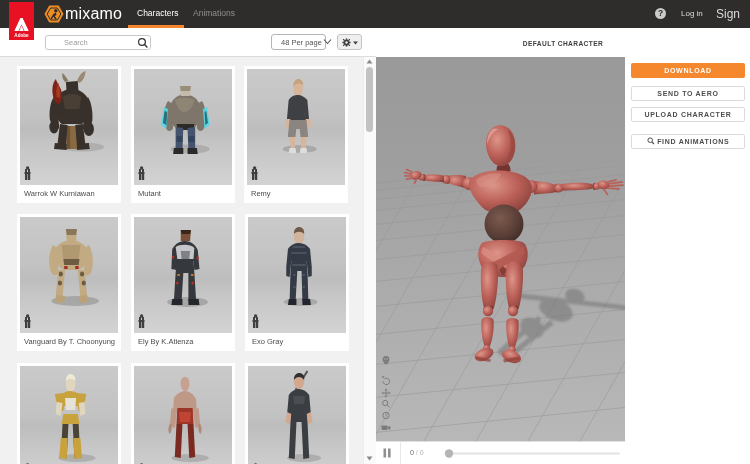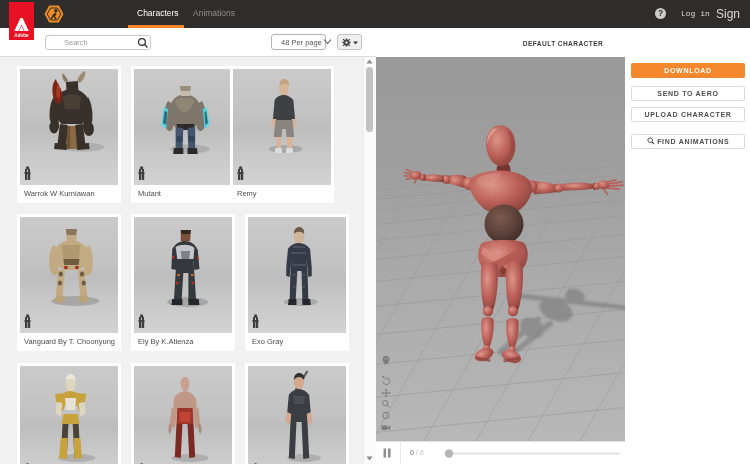--- a/index.html
+++ b/index.html
@@ -12,21 +12,21 @@
 #nav { left:0; top:0; width:750px; height:28px; background:#2e2d2c; }
 #adobe { left:9px; top:2px; width:25px; height:38px; background:#e81123; z-index:5; }
 #mixlogo-text { left:65px; top:3px; width:70px; height:22px; color:#fff;
   font-size:16px; line-height:22px; letter-spacing:0.2px; }
 #tab-ch { left:137px; top:0; height:29px; line-height:27px; color:#fff; font-size:8.5px; }
 #tab-an { left:193px; top:0; height:25px; line-height:27px; color:#8f8f8f; font-size:8.5px; }
 #tab-underline { left:128px; top:25px; width:56px; height:3px; background:#f5862c; }
 #help { left:655px; top:8px; width:11px; height:11px; border-radius:50%;
   background:#cbcbcb; color:#2e2d2c; font-size:8.5px; font-weight:bold;
   text-align:center; line-height:11.5px; }
-#login { left:681px; top:0; height:20px; line-height:28px; color:#dadada; font-size:8px;font-family:Liberation Mono, monospace; }
+#login { left:681px; top:0; height:20px; line-height:28px; color:#dadada; font-size:8px; }
 #signup { left:716px; top:0; height:28px; line-height:28px; color:#dadada; font-size:12px; }
 
 
 #lhead { left:0; top:28px; width:376px; height:28px; background:#fff; }
 #search { left:45px; top:35px; width:106px; height:15px; border:1px solid #c8c8c8;
   border-radius:3px; background:#fff; color:#9b9b9b; font-size:7.5px;
   line-height:14px; padding-left:18px; }
 #select48 { left:271px; top:34px; width:55px; height:16px; border:1px solid #b5b5b5;
   border-radius:3px; background:#fff; color:#555; font-size:7.5px; line-height:15px;
   padding-left:9px; }
@@ -81,20 +81,21 @@
         <text x="12.5" y="35.2" font-size="4.6" text-anchor="middle" font-weight="bold" font-family="Liberation Sans">Adobe</text>
       </g>
     </svg>
   </div>
   <svg class="abs" style="left:44px;top:4px" width="20" height="20" viewBox="0 0 20 20">
     <polygon points="0.5,10 5.2,1.6 14.8,1.6 19.5,10 14.8,18.4 5.2,18.4" fill="#ef8d23"></polygon>
     <polygon points="3.2,10 6.6,4 13.4,4 16.8,10 13.4,16 6.6,16" fill="none" stroke="#2e2d2c" stroke-width="1"></polygon>
     <circle cx="11.8" cy="6.8" r="1.7" fill="#2e2d2c"></circle>
     <path d="M6.5 14.5 L9.2 10.2 L11.5 8.6 L12.6 10.4 L10.8 12.2 L12.8 14.8 L11.2 15.4 L9.4 12.6 L8.0 15.2 Z" fill="#2e2d2c"></path>
   </svg>
+  <div id="mixlogo-text" class="abs">mixamo</div>
   <div id="tab-ch" class="abs">Characters</div>
   <div id="tab-an" class="abs">Animations</div>
   <div id="tab-underline" class="abs"></div>
   <div id="help" class="abs">?</div>
   <div id="login" class="abs">Log in</div>
   <div id="signup" class="abs">Sign up</div>
 
   <div id="lhead" class="abs"></div>
   <div id="search" class="abs">Search</div>
   <svg class="abs" style="left:137px;top:37px" width="12" height="12" viewBox="0 0 12 12">
@@ -181,21 +182,21 @@
       <path d="M34 28 C33 23 34 17 36 14 C38 18 39 24 38 29 Z" fill="#a53b20"></path>
       </g>
           <g fill="#3f3f3f">
             <path d="M5 100 l2 0 0 3 -2 0 Z M8 100 l2 0 0 3 -2 0 Z M4.5 103 l6 0 0 2 -6 0 Z M5 105 l2.3 0 0 6 -2.3 0 Z M7.9 105 l2.3 0 0 6 -2.3 0 Z"></path>
             <circle cx="7.6" cy="99" r="1.7"></circle>
           </g>
     </svg></div>
     <div class="clabel">Warrok W Kurniawan</div>
   </div>
 
-  <div class="card abs" style="left:230px;top:66px">
+  <div class="card abs" style="left:244px;top:66px">
     <div class="cimg"><svg width="98" height="116" viewBox="0 0 98 116">
           <g transform="translate(51 0) scale(0.85 1) translate(-51 0)">
       <ellipse cx="53" cy="80" rx="20" ry="4" fill="#9b9b9b" opacity="0.7"></ellipse>
       <path d="M45.5 21 C45 14.5 48 11 51 11 C54.5 11 57.5 14.5 56.5 21 C56 25 53.5 27 51 27 C48.5 27 46 25 45.5 21 Z" fill="#d8b49a"></path>
       <path d="M45.5 17.5 C45.5 12 48.5 10 51.5 10 C54.5 10 57.5 12.5 57 16.5 C54 13.5 48.5 14 45.5 17.5 Z" fill="#c3a37e"></path>
       <g fill="#3f4044">
         <path d="M40 31 C43 27 47 26 51 26 C55 26 59 28 62 31 L64 50 L59 51 L59 44 L43 44 L43 51 L38 50 Z"></path>
         <path d="M43 44 L59 44 L60 52 L42 52 Z"></path>
       </g>
       <g fill="#d8b49a">

